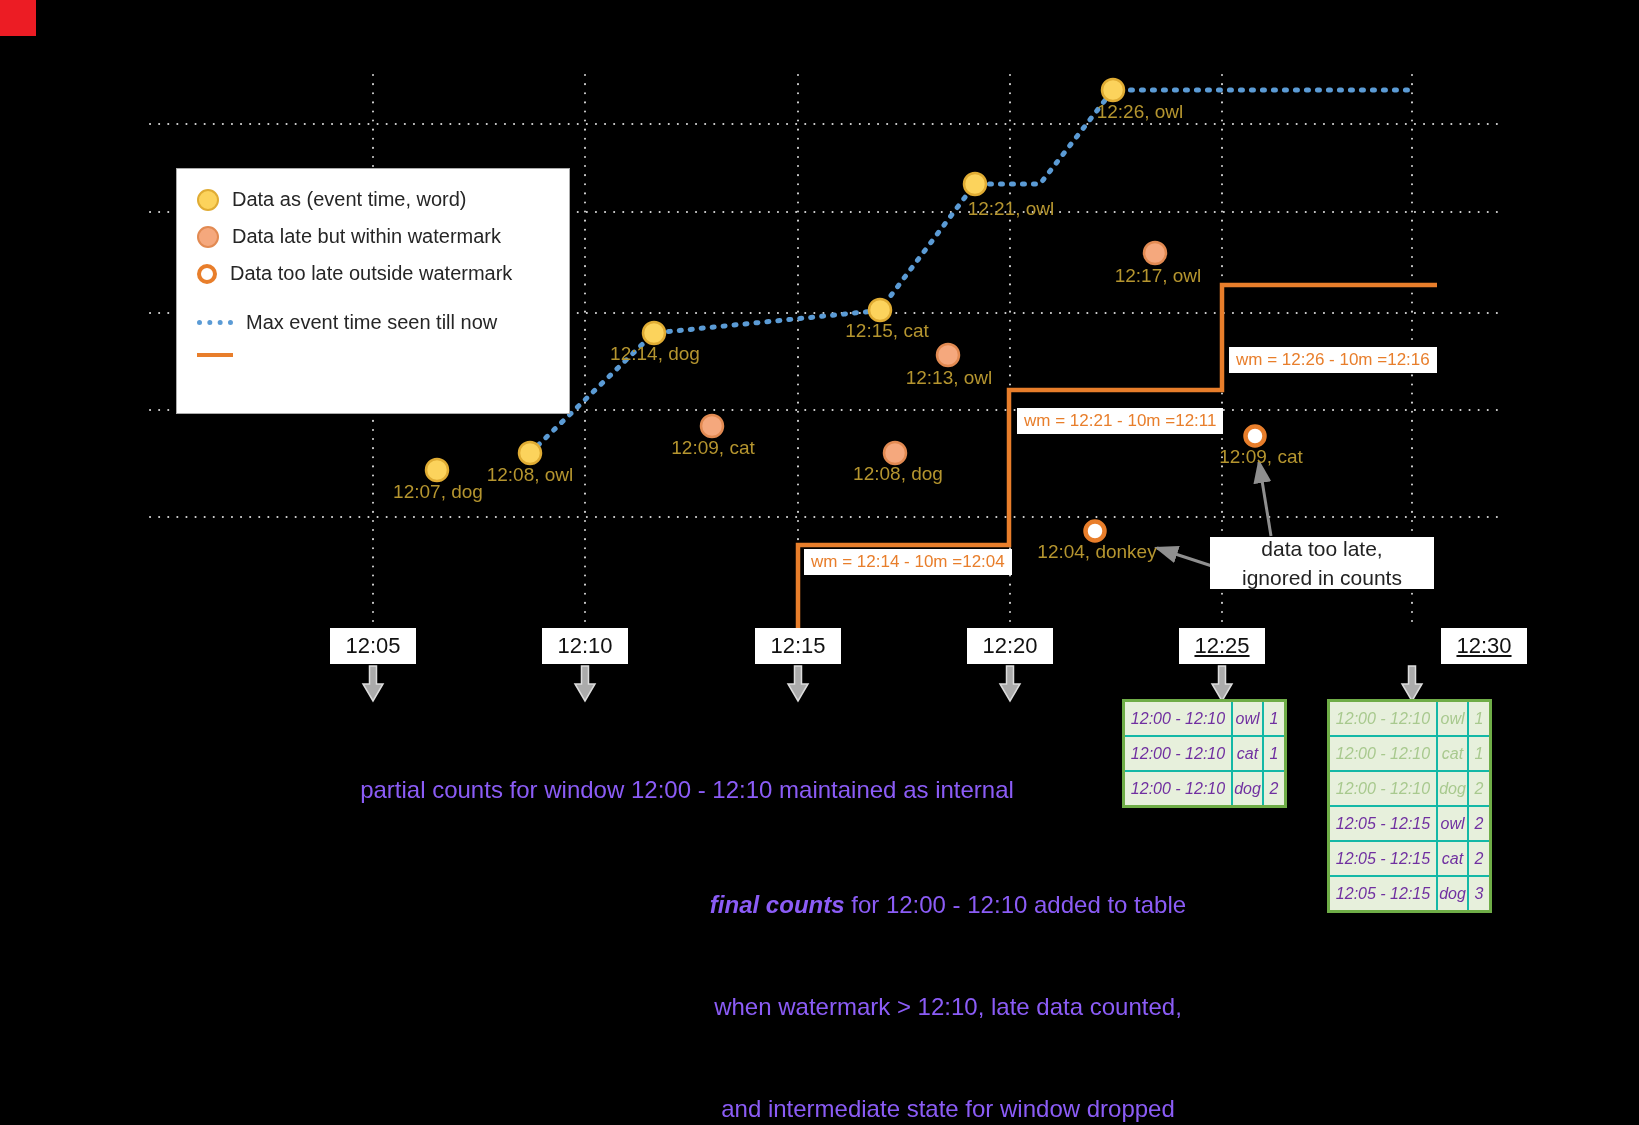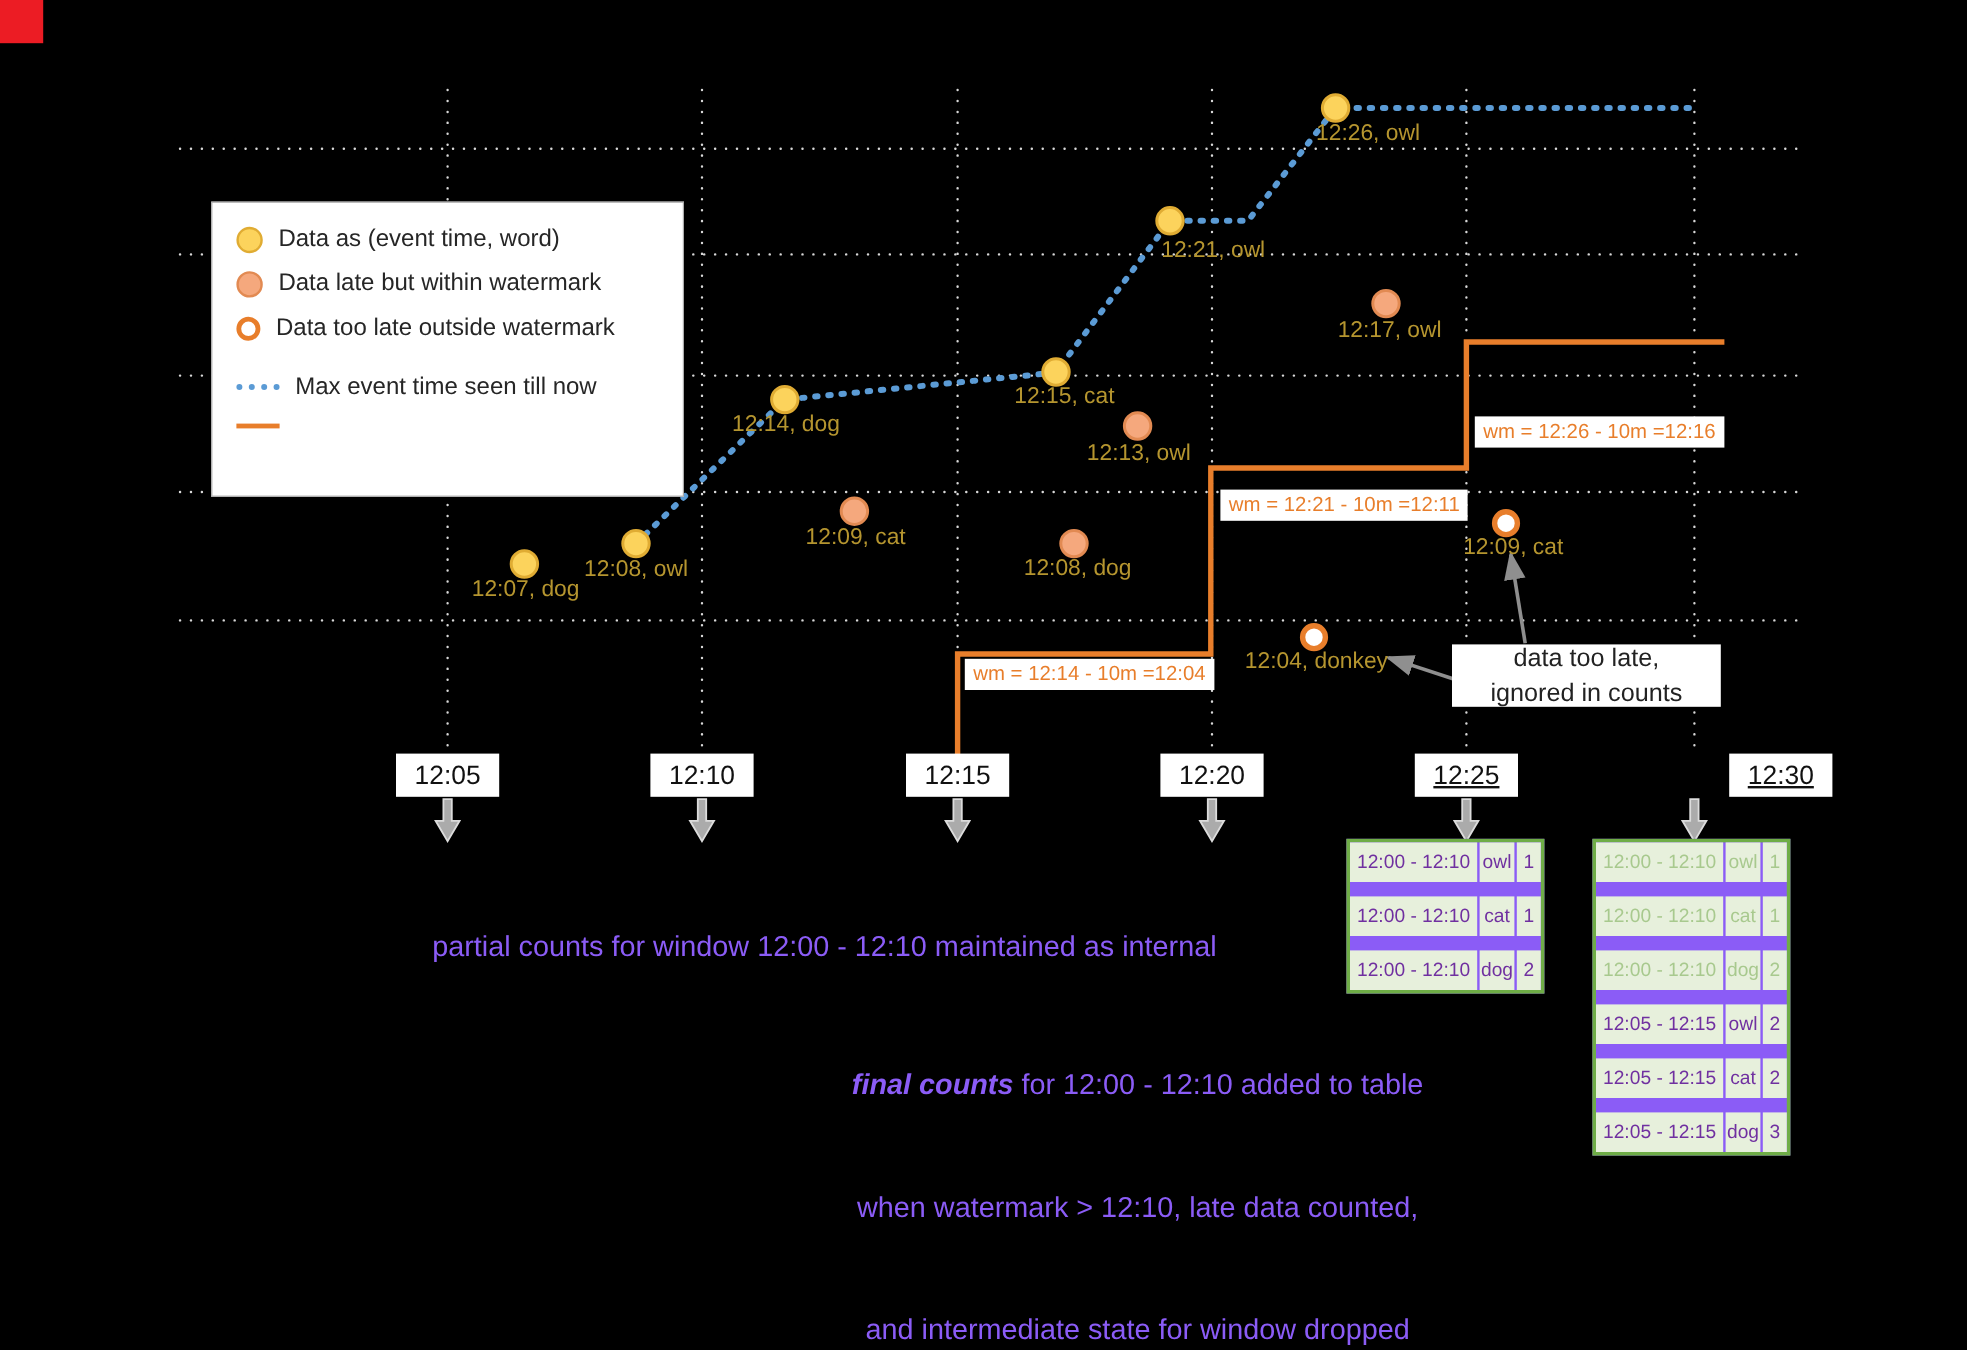--- a/index.html
+++ b/index.html
@@ -69,22 +69,22 @@
 
   
   .too-late-box {
     position:absolute; left:1210px; top:537px; width:224px; height:52px;
     background:#fff; color:#222; font-size:21px; line-height:29px;
     display:flex; flex-direction:column; align-items:center; justify-content:center;
   }
 
   
   .rtable {
-    position:absolute; background:#8b5cf6; border:3px solid #6FAD47;
-    display:flex; flex-direction:column; gap:12px;
+    position:absolute; background:#14b8a6; border:3px solid #6FAD47;
+    display:flex; flex-direction:column; gap:2px;font-style:italic;
   }
   .rrow { display:flex; gap:2px; }
   .rcell {
     background:#E7F0DC; color:#7030A0; font-size:16px; height:33px;
     display:flex; align-items:center; justify-content:center; white-space:nowrap;
   }
   .c-window { width:106px; }
   .c-word   { width:29px; }
   .c-count  { width:20px; }
   .faded .rcell { color:#A8C98E; }

